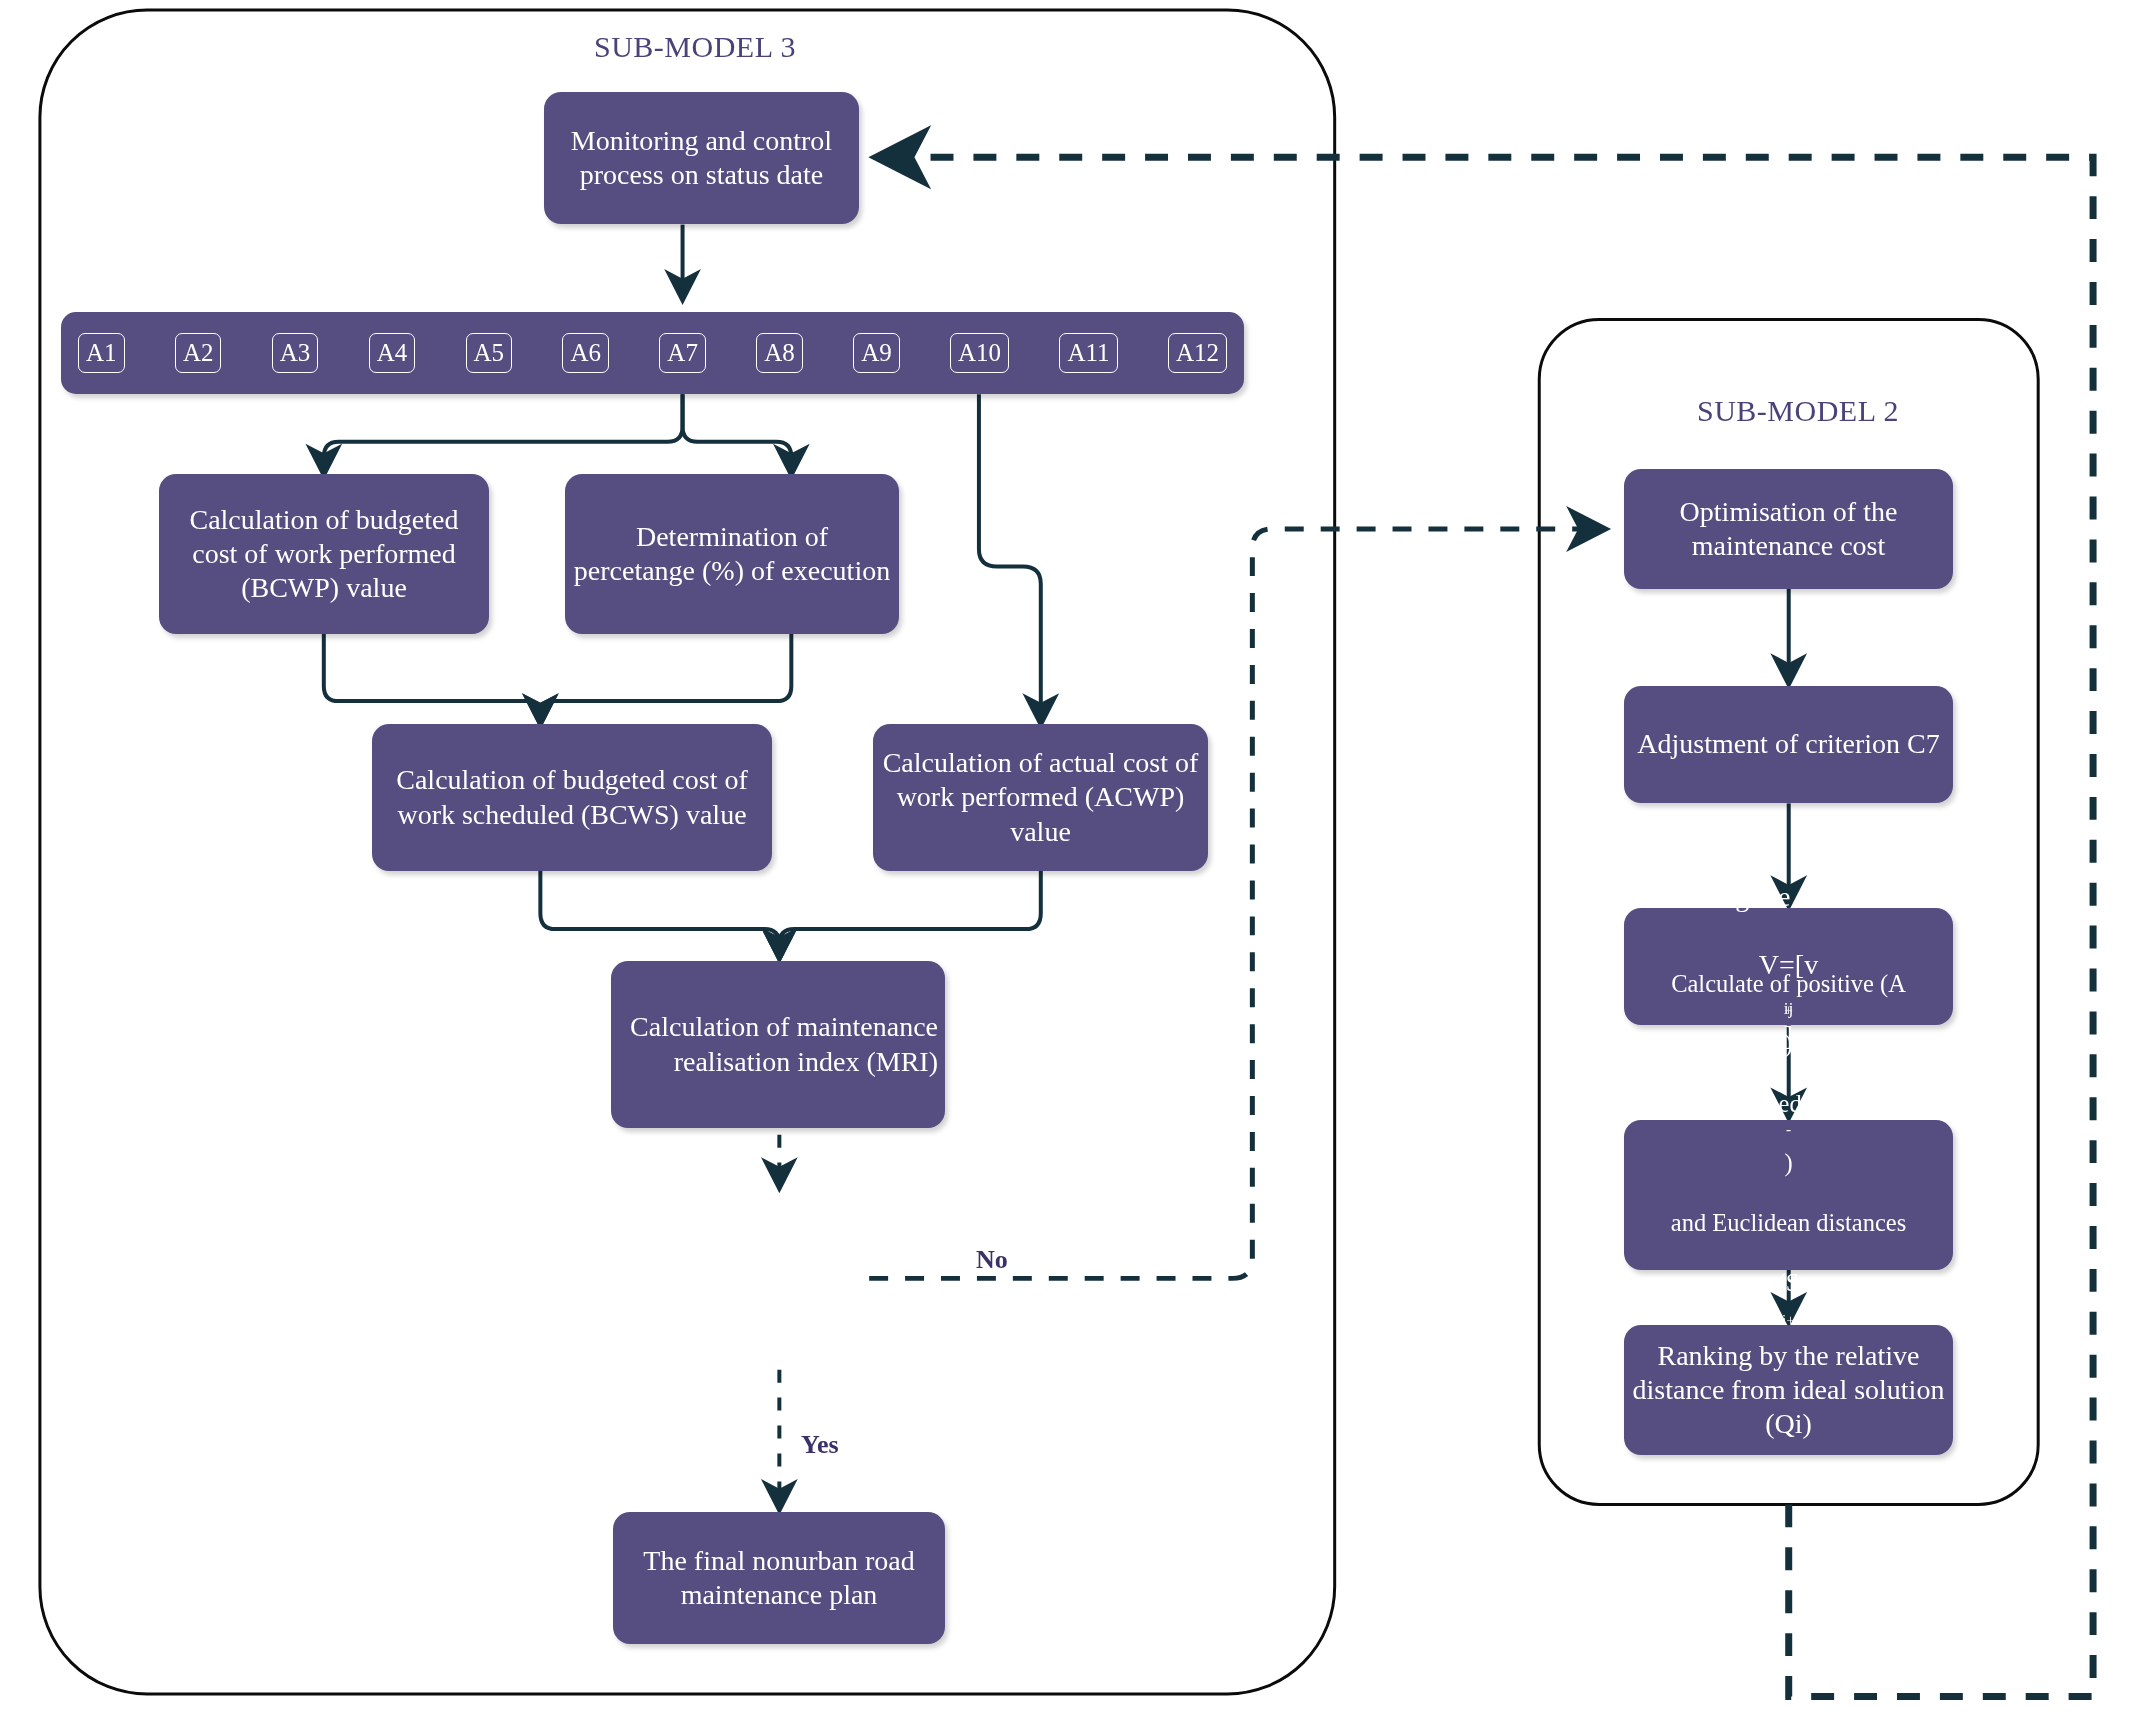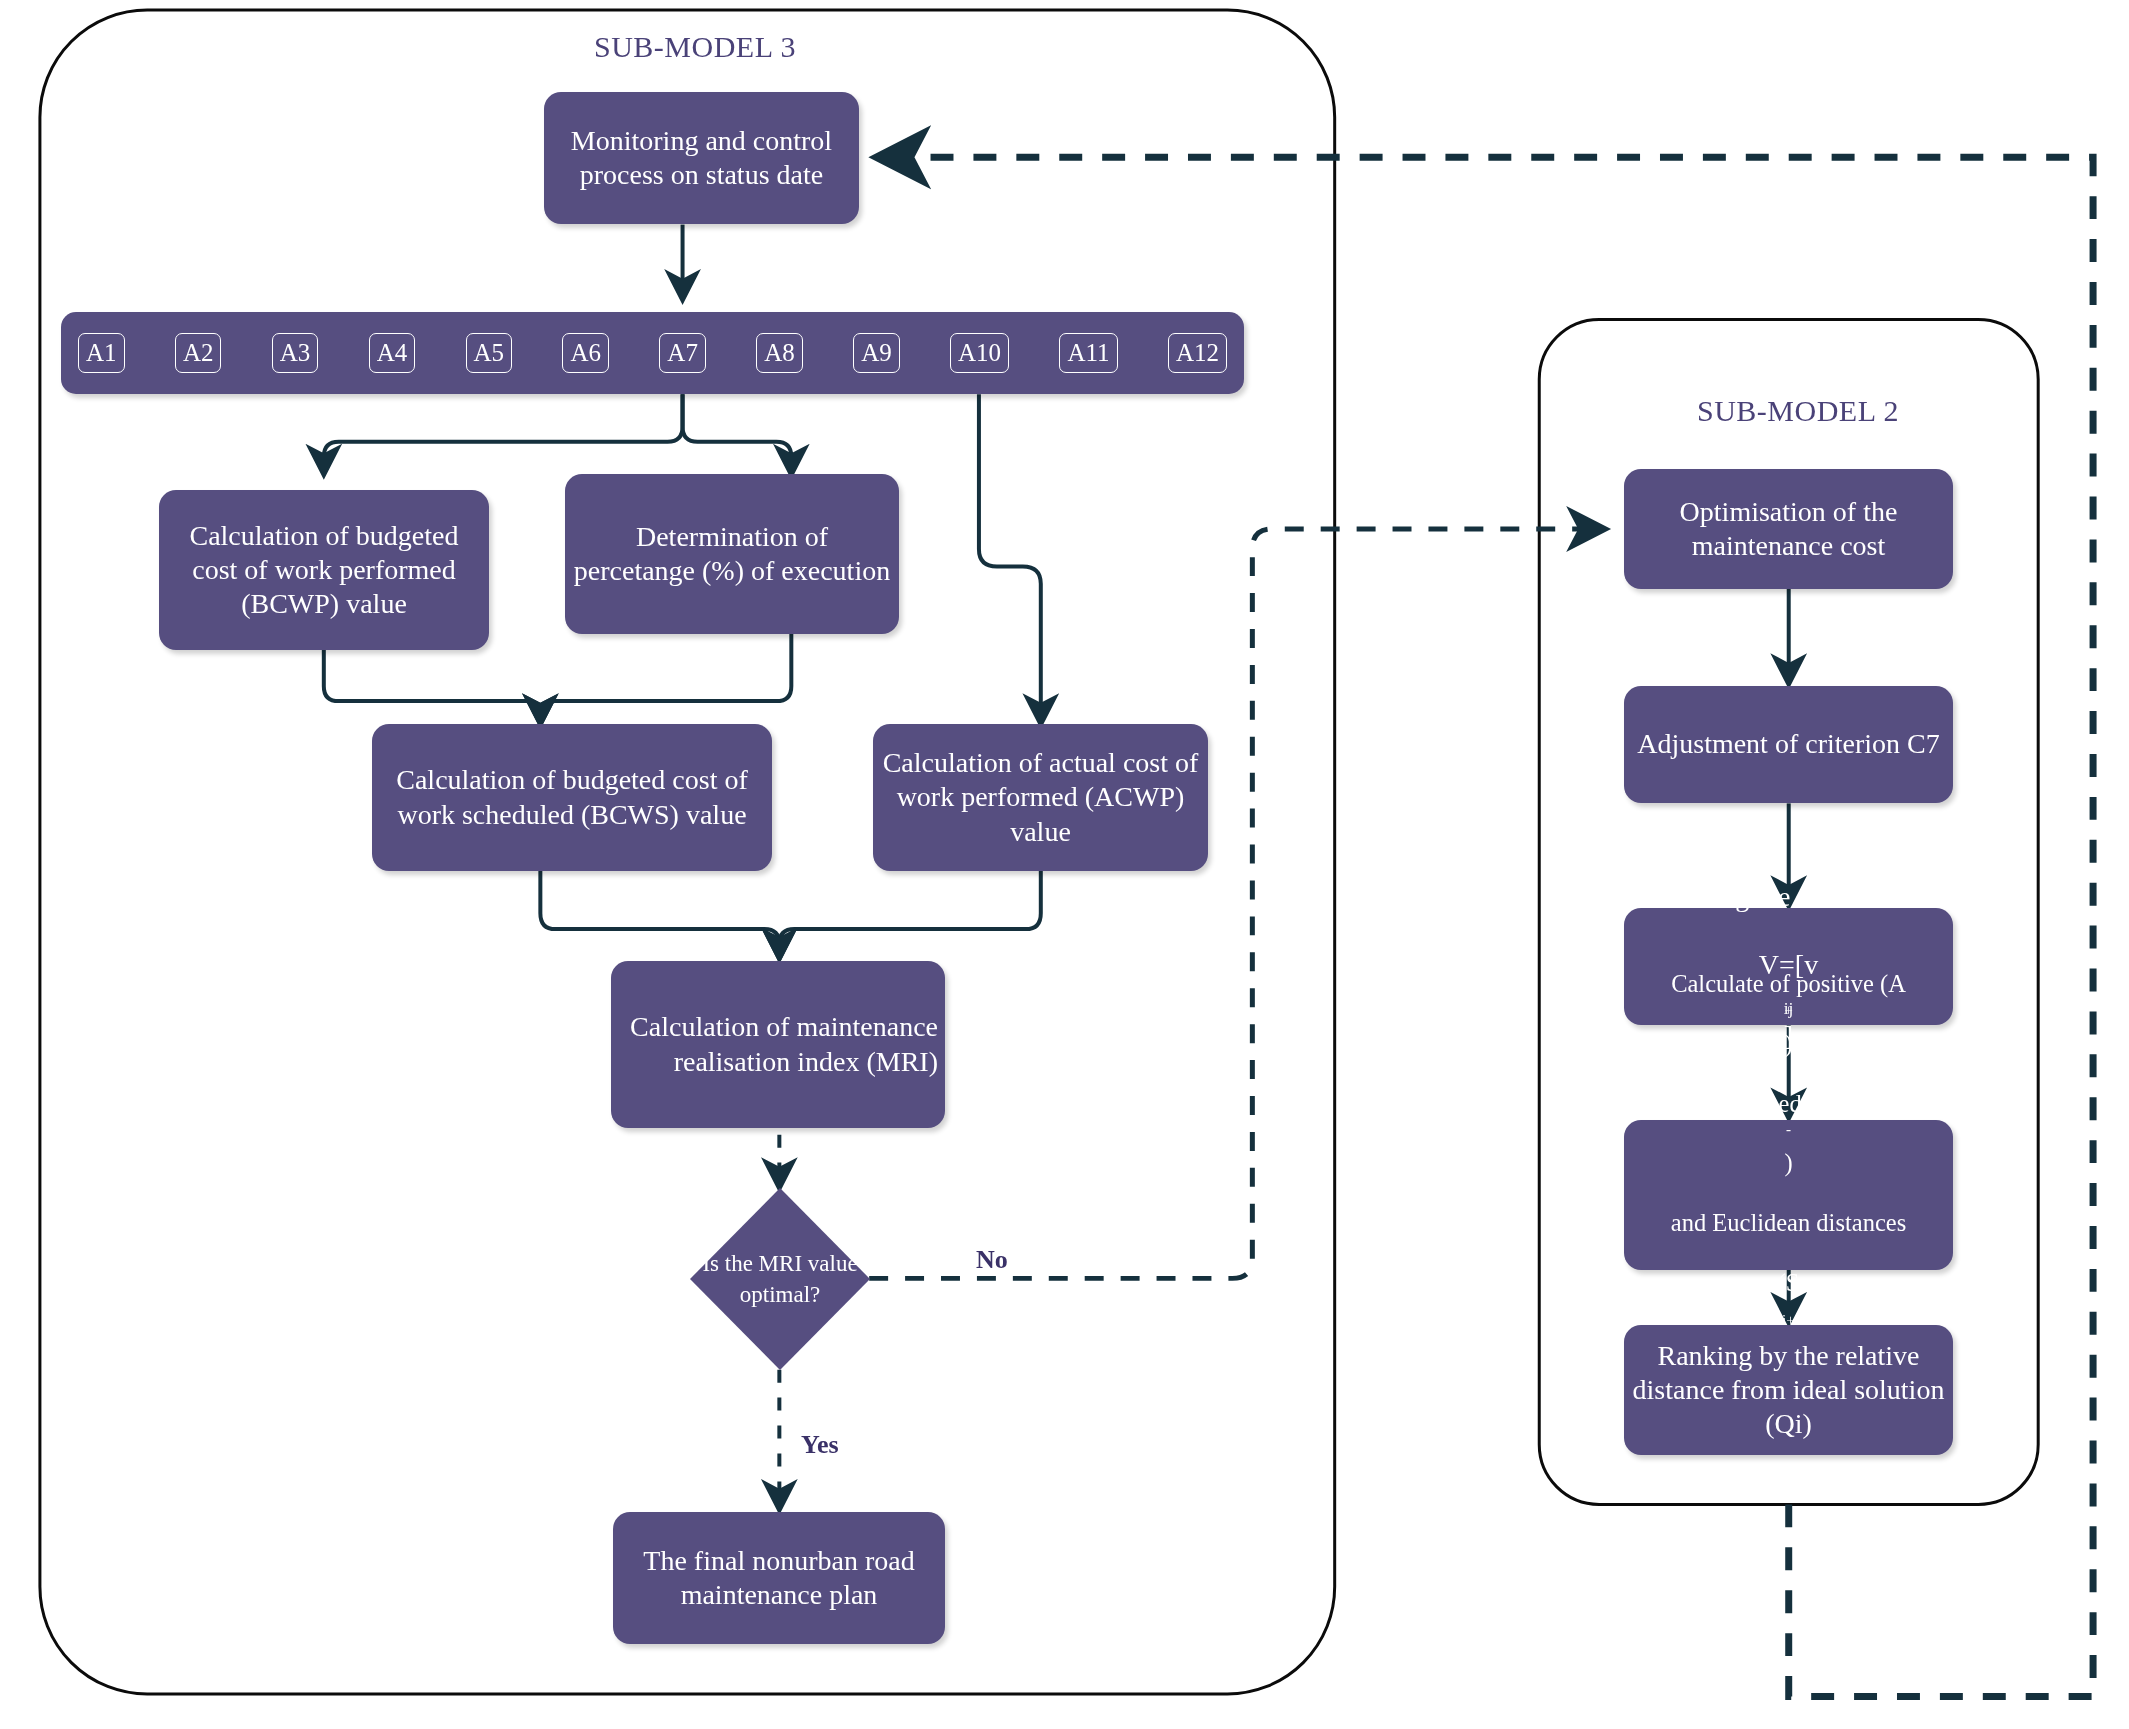--- a/index.html
+++ b/index.html
@@ -134,44 +134,40 @@
     <div class="actchip">A5</div>
     <div class="actchip">A6</div>
     <div class="actchip">A7</div>
     <div class="actchip">A8</div>
     <div class="actchip">A9</div>
     <div class="actchip">A10</div>
     <div class="actchip">A11</div>
     <div class="actchip">A12</div>
   </div>
 
-  <div class="node" style="left:159px; top:474px; width:330px; height:160px;margin-top:16px;">
+  <div class="node" style="left:159px; top:474px; width:330px; height:160px;">
     <span>Calculation of budgeted cost of work performed (BCWP) value</span>
   </div>
 
   <div class="node" style="left:565px; top:474px; width:334px; height:160px;">
     <span>Determination of percetange (%) of execution</span>
   </div>
 
   <div class="node" style="left:372px; top:724px; width:400px; height:147px;">
     <span>Calculation of budgeted cost of work scheduled (BCWS) value</span>
   </div>
 
   <div class="node" style="left:873px; top:724px; width:335px; height:147px;">
     <span>Calculation of actual cost of work performed (ACWP) value</span>
   </div>
 
   <div class="node" style="left:611px; top:961px; width:334px; height:167px;text-align:right;">
     <span>Calculation of maintenance realisation index (MRI)</span>
   </div>
 
-  <div class="diamond" style="left:690px; top:1188px; width:180px; height:182px;">
-    <div class="dshape"></div>
-    <div class="dtext">Is the MRI value optimal?</div>
-  </div>
 
   <div class="edgelabel" style="left:976px; top:1245px;">No</div>
   <div class="edgelabel" style="left:801px; top:1430px;">Yes</div>
 
   <div class="node" style="left:613px; top:1512px; width:332px; height:132px;text-align:center;">
     <span>The final nonurban road maintenance plan</span>
   </div>
 
   <div class="grouptitle" style="left:1697px; top:394px;">SUB-MODEL 2</div>
 

